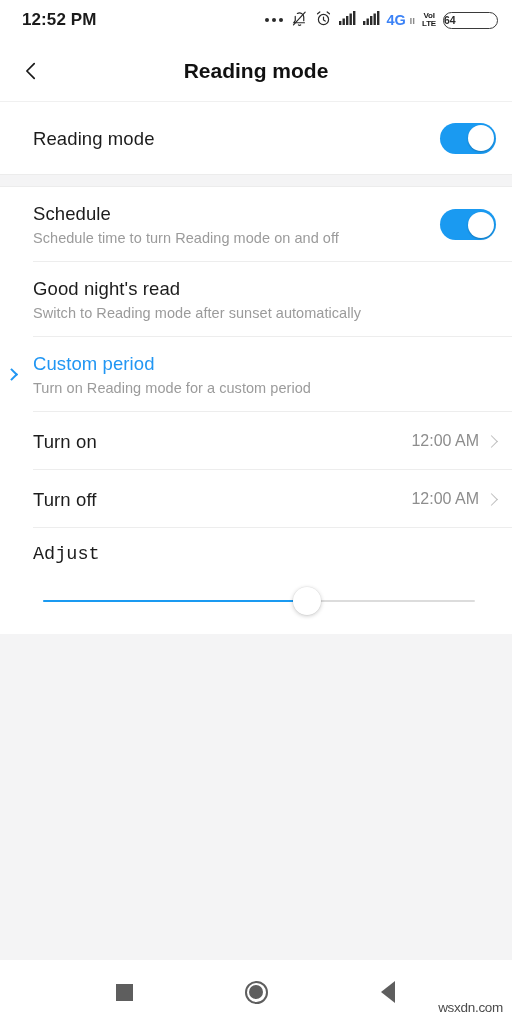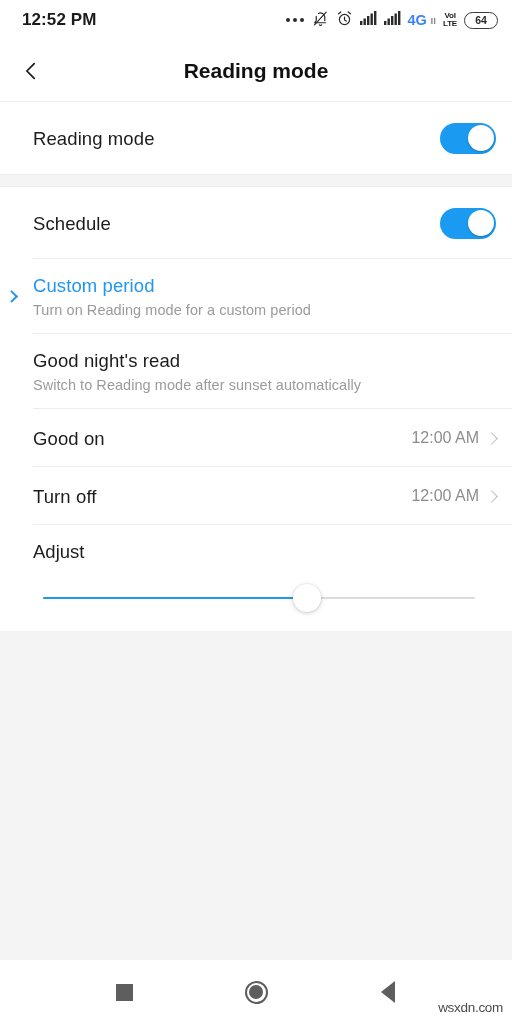--- a/index.html
+++ b/index.html
@@ -36,22 +36,22 @@
   .dots { display:flex; gap:3px; align-items:center; margin-right:1px; }
   .dots i { width:4px; height:4px; border-radius:50%; background:#2a2a2a; display:block; }
   .sicon { display:block; }
   .net4g { font-size:14.5px; font-weight:bold; color:#3b82f6; letter-spacing:-0.2px; }
   .netsub { font-size:10px; color:#8a8a8a; font-weight:bold; margin-left:-3px;}
   .volte {
     font-size:8px; font-weight:bold; line-height:8.5px;
     color:#1b1b1b; text-align:center; letter-spacing:-0.2px;
   }
   .battery {
-    width:34px; height:17px; border:1.6px solid #3a3a3a;
-    border-radius:9px; display:flex; align-items:center; justify-content:center;
+    width:55px; height:17px; border:1.6px solid #3a3a3a;
+    border-radius:9px; display:flex; align-items:center; 
     font-size:10.5px; font-weight:bold; color:#2a2a2a;
   }
 
   
   .appbar {
     height:62px; flex:0 0 62px;
     background:#ffffff;
     display:flex; align-items:center;
     position:relative;
     border-bottom:1px solid #f0f0f0;
@@ -120,21 +120,21 @@
   .lead-chev {
     position:absolute; left:10px; top:50%;
     width:9px; height:9px; margin-top:-5px;
     border-top:2px solid #2196f3; border-right:2px solid #2196f3;
     transform:rotate(45deg) translate(-2px,2px);
   }
 
   
   .slider-row { padding:14px 0 22px 0; background:#fff; }
   .slider-label {
-    font-size:18.5px; color:#1c1c1c; padding:0 33px; line-height:26px;
+    font-size:18.5px; color:#1c1c1c; padding:0 33px; line-height:26px;font-family:Liberation Mono, monospace;
   }
   .slider-wrap {
     position:relative; margin:22px 37px 0 43px; height:22px;
   }
   .slider-track {
     position:absolute; top:50%; left:0; right:0; height:2.5px;
     margin-top:-1.25px; background:#dcdcdc; border-radius:2px;
   }
   .slider-fill {
     position:absolute; top:50%; left:0; height:2.5px;
@@ -264,44 +264,45 @@
       </div>
     </div>
 
     <div class="gap"></div>
 
     <div class="card">
 
       <div class="row two-line row-divider">
         <div class="row-text">
           <div class="row-title">Schedule</div>
+          <div class="row-sub">Schedule time to turn Reading mode on and off</div>
         </div>
         <div class="toggle">
           <div class="knob"></div>
         </div>
       </div>
 
       <div class="row two-line row-divider">
+        <div class="row-text">
+          <div class="row-title">Good night's read</div>
+          <div class="row-sub">Switch to Reading mode after sunset automatically</div>
+        </div>
+      </div>
+
+      <div class="row two-line row-divider">
         <span class="lead-chev"></span>
         <div class="row-text">
           <div class="row-title accent">Custom period</div>
           <div class="row-sub">Turn on Reading mode for a custom period</div>
         </div>
       </div>
 
-      <div class="row two-line row-divider">
-        <div class="row-text">
-          <div class="row-title">Good night's read</div>
-          <div class="row-sub">Switch to Reading mode after sunset automatically</div>
-        </div>
-      </div>
-
       <div class="row row-divider">
         <div class="row-text">
-          <div class="row-title">Good on</div>
+          <div class="row-title">Turn on</div>
         </div>
         <div class="row-value">12:00 AM</div>
         <span class="chev-right"></span>
       </div>
 
       <div class="row row-divider">
         <div class="row-text">
           <div class="row-title">Turn off</div>
         </div>
         <div class="row-value">12:00 AM</div>

